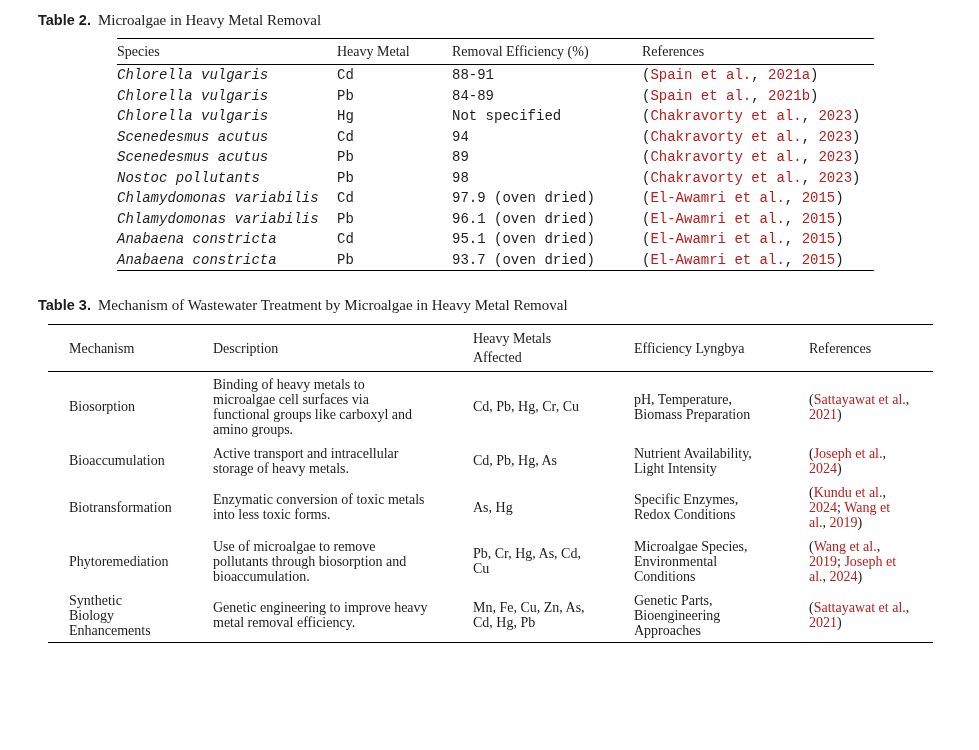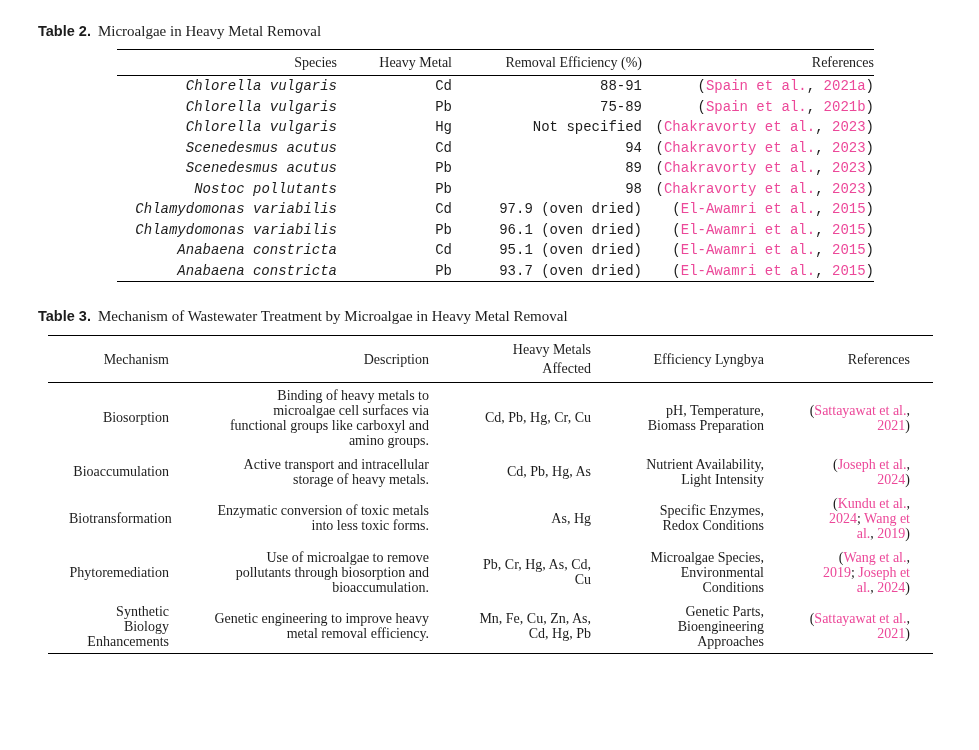--- a/index.html
+++ b/index.html
@@ -1,38 +1,38 @@
 <!DOCTYPE html>
 <html><head>
 <meta charset="utf-8">
 <style>
   html,body{margin:0;padding:0;background:#ffffff;}
   body{
     width:979px;height:750px;overflow:hidden;
     font-family:"Liberation Serif", serif;
     color:#1c1c1c;
   }
-  .page{position:relative;width:979px;height:750px;padding-top:21px;box-sizing:border-box;}
+  .page{position:relative;width:979px;height:750px;padding-top:10px;box-sizing:border-box;}
 
   
   .caption{margin:0 0 0 38px;font-size:15px;line-height:20px;white-space:nowrap;}
   .cap-label{font-family:"Liberation Sans", sans-serif;font-weight:700;font-size:14.5px;}
   .cap-text{margin-left:7px;}
 
   
   table.t{
     border-collapse:collapse;table-layout:fixed;
-    text-align:right;font-size:14px;
+    text-align:left;font-size:14px;
     border-top:1.4px solid #000;border-bottom:1.6px solid #000;
   }
   table.t thead th{
     font-weight:400;border-bottom:1.4px solid #000;
   }
   .sp{font-style:italic;}
-  .cite-link{color:#ec4899;}
+  .cite-link{color:#b91c1c;}
 
   
   table.t2{margin:8px 0 0 117px;width:757px;}
   .t2 th{padding:2.5px 0;line-height:20px;}
   .t2 td{padding:0;line-height:20.5px;white-space:nowrap;font-family:Liberation Mono, monospace;}
 
   
   .sec3{margin-top:24px;}
   table.t3{margin:9px 0 0 48px;width:885px;}
   .t3 th{padding:4px 0;line-height:19px;}
@@ -69,21 +69,21 @@
       <tbody id="t2-body">
           <tr>
             <td class="sp">Chlorella vulgaris</td>
             <td>Cd</td>
             <td>88-91</td>
             <td><span>(</span><span class="cite-link">Spain et al.</span><span>, </span><span class="cite-link">2021a</span><span>)</span></td>
           </tr>
           <tr>
             <td class="sp">Chlorella vulgaris</td>
             <td>Pb</td>
-            <td>75-89</td>
+            <td>84-89</td>
             <td><span>(</span><span class="cite-link">Spain et al.</span><span>, </span><span class="cite-link">2021b</span><span>)</span></td>
           </tr>
           <tr>
             <td class="sp">Chlorella vulgaris</td>
             <td>Hg</td>
             <td>Not specified</td>
             <td><span>(</span><span class="cite-link">Chakravorty et al.</span><span>, </span><span class="cite-link">2023</span><span>)</span></td>
           </tr>
           <tr>
             <td class="sp">Scenedesmus acutus</td>

